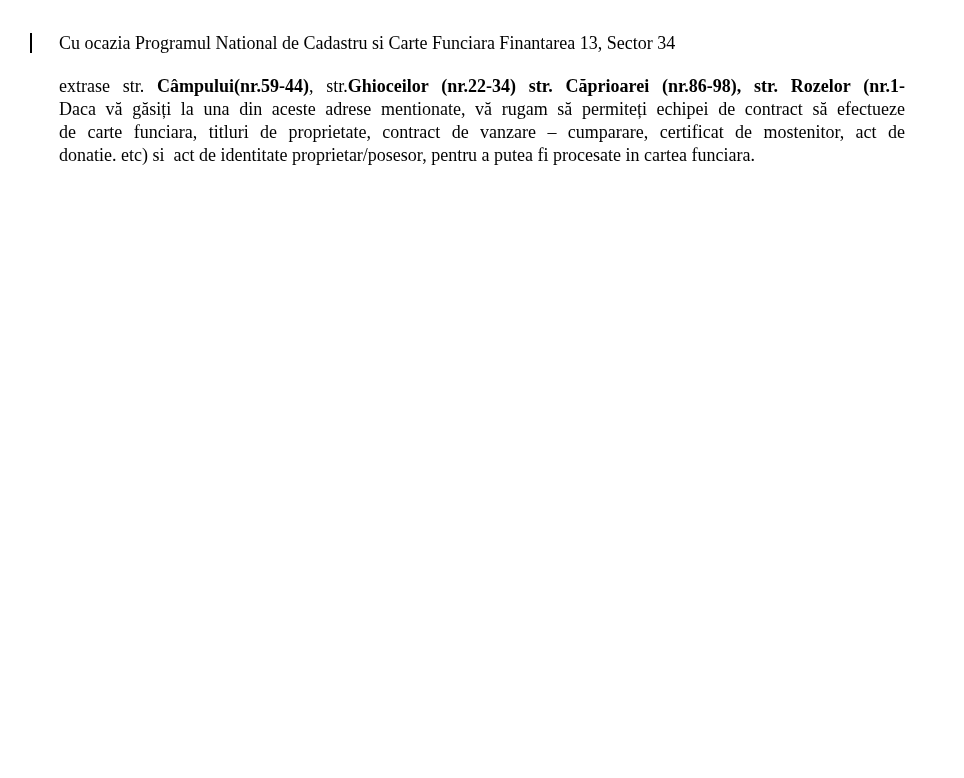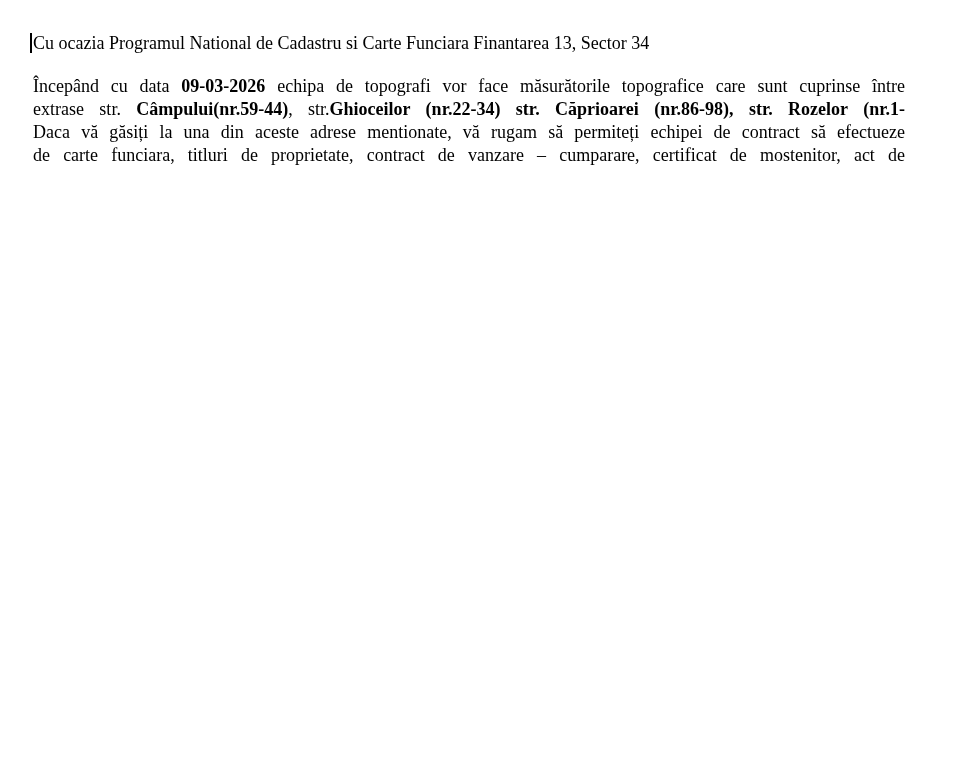--- a/index.html
+++ b/index.html
@@ -22,20 +22,21 @@
     font-size: 18px;
     line-height: 23px;
     color: #000000;
     cursor: text;
   }
   .paragraph { margin: 0; }
   .line {
     height: 23px;
     overflow: hidden;
     white-space: pre-wrap;
+    margin-left: 26px;
   }
   .line.justify {
     white-space: normal;
     text-align: justify;
     text-align-last: justify;
   }
   .run { font-weight: normal; }
   .run.bold { font-weight: bold; }
   .blank-line { height: 23px; }
   .blank-line.small { height: 20px; }
@@ -52,21 +53,21 @@
 <body>
 
 <div class="page">
   <span class="caret"></span>
 
 <div class="paragraph">
       <div class="line"><span class="run">Cu ocazia Programul National de Cadastru si Carte Funciara Finantarea 13, Sector 34</span></div>
     </div>
     <div class="blank-line small"></div>
     <div class="paragraph">
-      <div class="line justify"><span class="run">Începând cu data </span><span class="run bold">09-03-2026</span><span class="run"> echipa de topografi vor face măsurătorile topografice care sunt cuprinse între</span></div>
       <div class="line justify"><span class="run">extrase str. </span><span class="run bold">Câmpului(nr.59-44)</span><span class="run">, str.</span><span class="run bold">Ghioceilor (nr.22-34) str. Căprioarei (nr.86-98), str. Rozelor (nr.1-</span></div>
     </div>
     <div class="paragraph">
       <div class="line justify"><span class="run">Daca vă găsiți la una din aceste adrese mentionate, vă rugam să permiteți echipei de contract să efectueze</span></div>
       <div class="line justify"><span class="run">de carte funciara, titluri de proprietate, contract de vanzare – cumparare, certificat de mostenitor, act de</span></div>
+      <div class="line"><span class="run">donatie. etc) si  act de identitate proprietar/posesor, pentru a putea fi procesate in cartea funciara.</span></div>
     </div>
     <div class="blank-line"></div>
   </div>
 
 </body></html>

